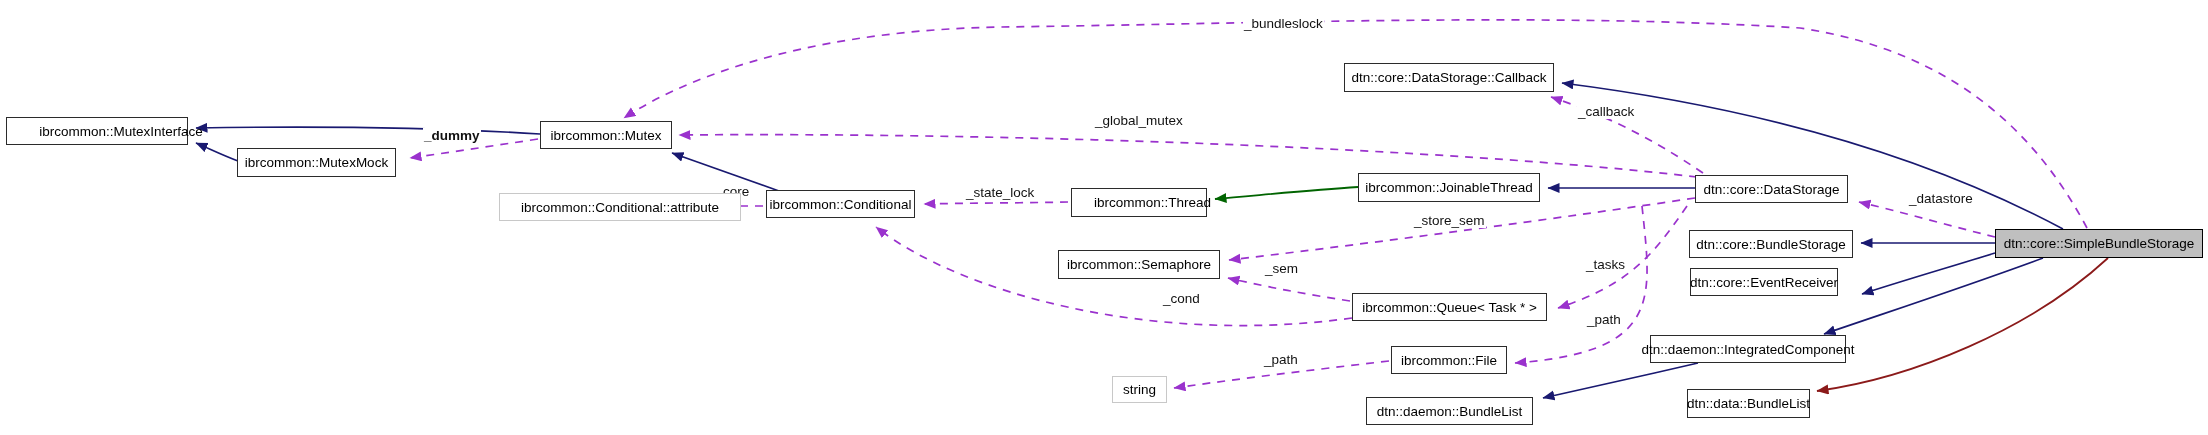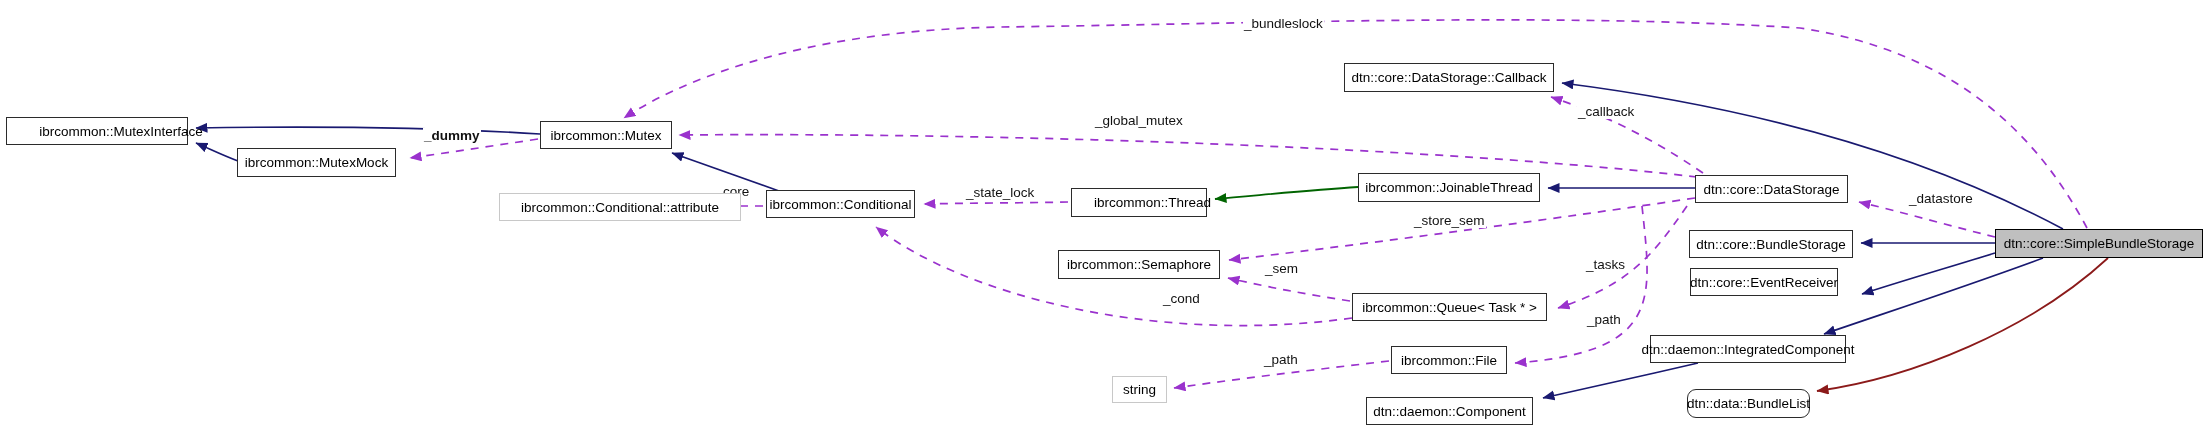--- a/index.html
+++ b/index.html
@@ -123,32 +123,32 @@
   <div class="node" style="left:1352px; top:293px; width:195px; height:28px;">
     <span>ibrcommon::Queue&lt; Task * &gt;</span>
   </div>
   <div class="node" style="left:1391px; top:346px; width:116px; height:28px;">
     <span>ibrcommon::File</span>
   </div>
   <div class="node external" style="left:1112px; top:376px; width:55px; height:27px;">
     <span>string</span>
   </div>
   <div class="node" style="left:1366px; top:397px; width:167px; height:28px;">
-    <span>dtn::daemon::Component</span>
+    <span>dtn::daemon::BundleList</span>
   </div>
   <div class="node" style="left:1689px; top:230px; width:164px; height:28px;">
     <span>dtn::core::BundleStorage</span>
   </div>
   <div class="node" style="left:1690px; top:268px; width:148px; height:28px;">
     <span>dtn::core::EventReceiver</span>
   </div>
   <div class="node" style="left:1650px; top:335px; width:196px; height:28px;">
     <span>dtn::daemon::IntegratedComponent</span>
   </div>
-  <div class="node" style="left:1687px; top:389px; width:123px; height:29px;border-radius:9px;">
+  <div class="node" style="left:1687px; top:389px; width:123px; height:29px;">
     <span>dtn::data::BundleList</span>
   </div>
   <div class="node highlight" style="left:1995px; top:229px; width:208px; height:29px;">
     <span>dtn::core::SimpleBundleStorage</span>
   </div>
 
   <div class="edge-label" style="left:1243px; top:16px;">_bundleslock</div>
   <div class="edge-label" style="left:423px; top:128px;font-weight:bold;">_dummy</div>
   <div class="edge-label" style="left:1094px; top:113px;">_global_mutex</div>
   <div class="edge-label" style="left:722px; top:184px;">core</div>

